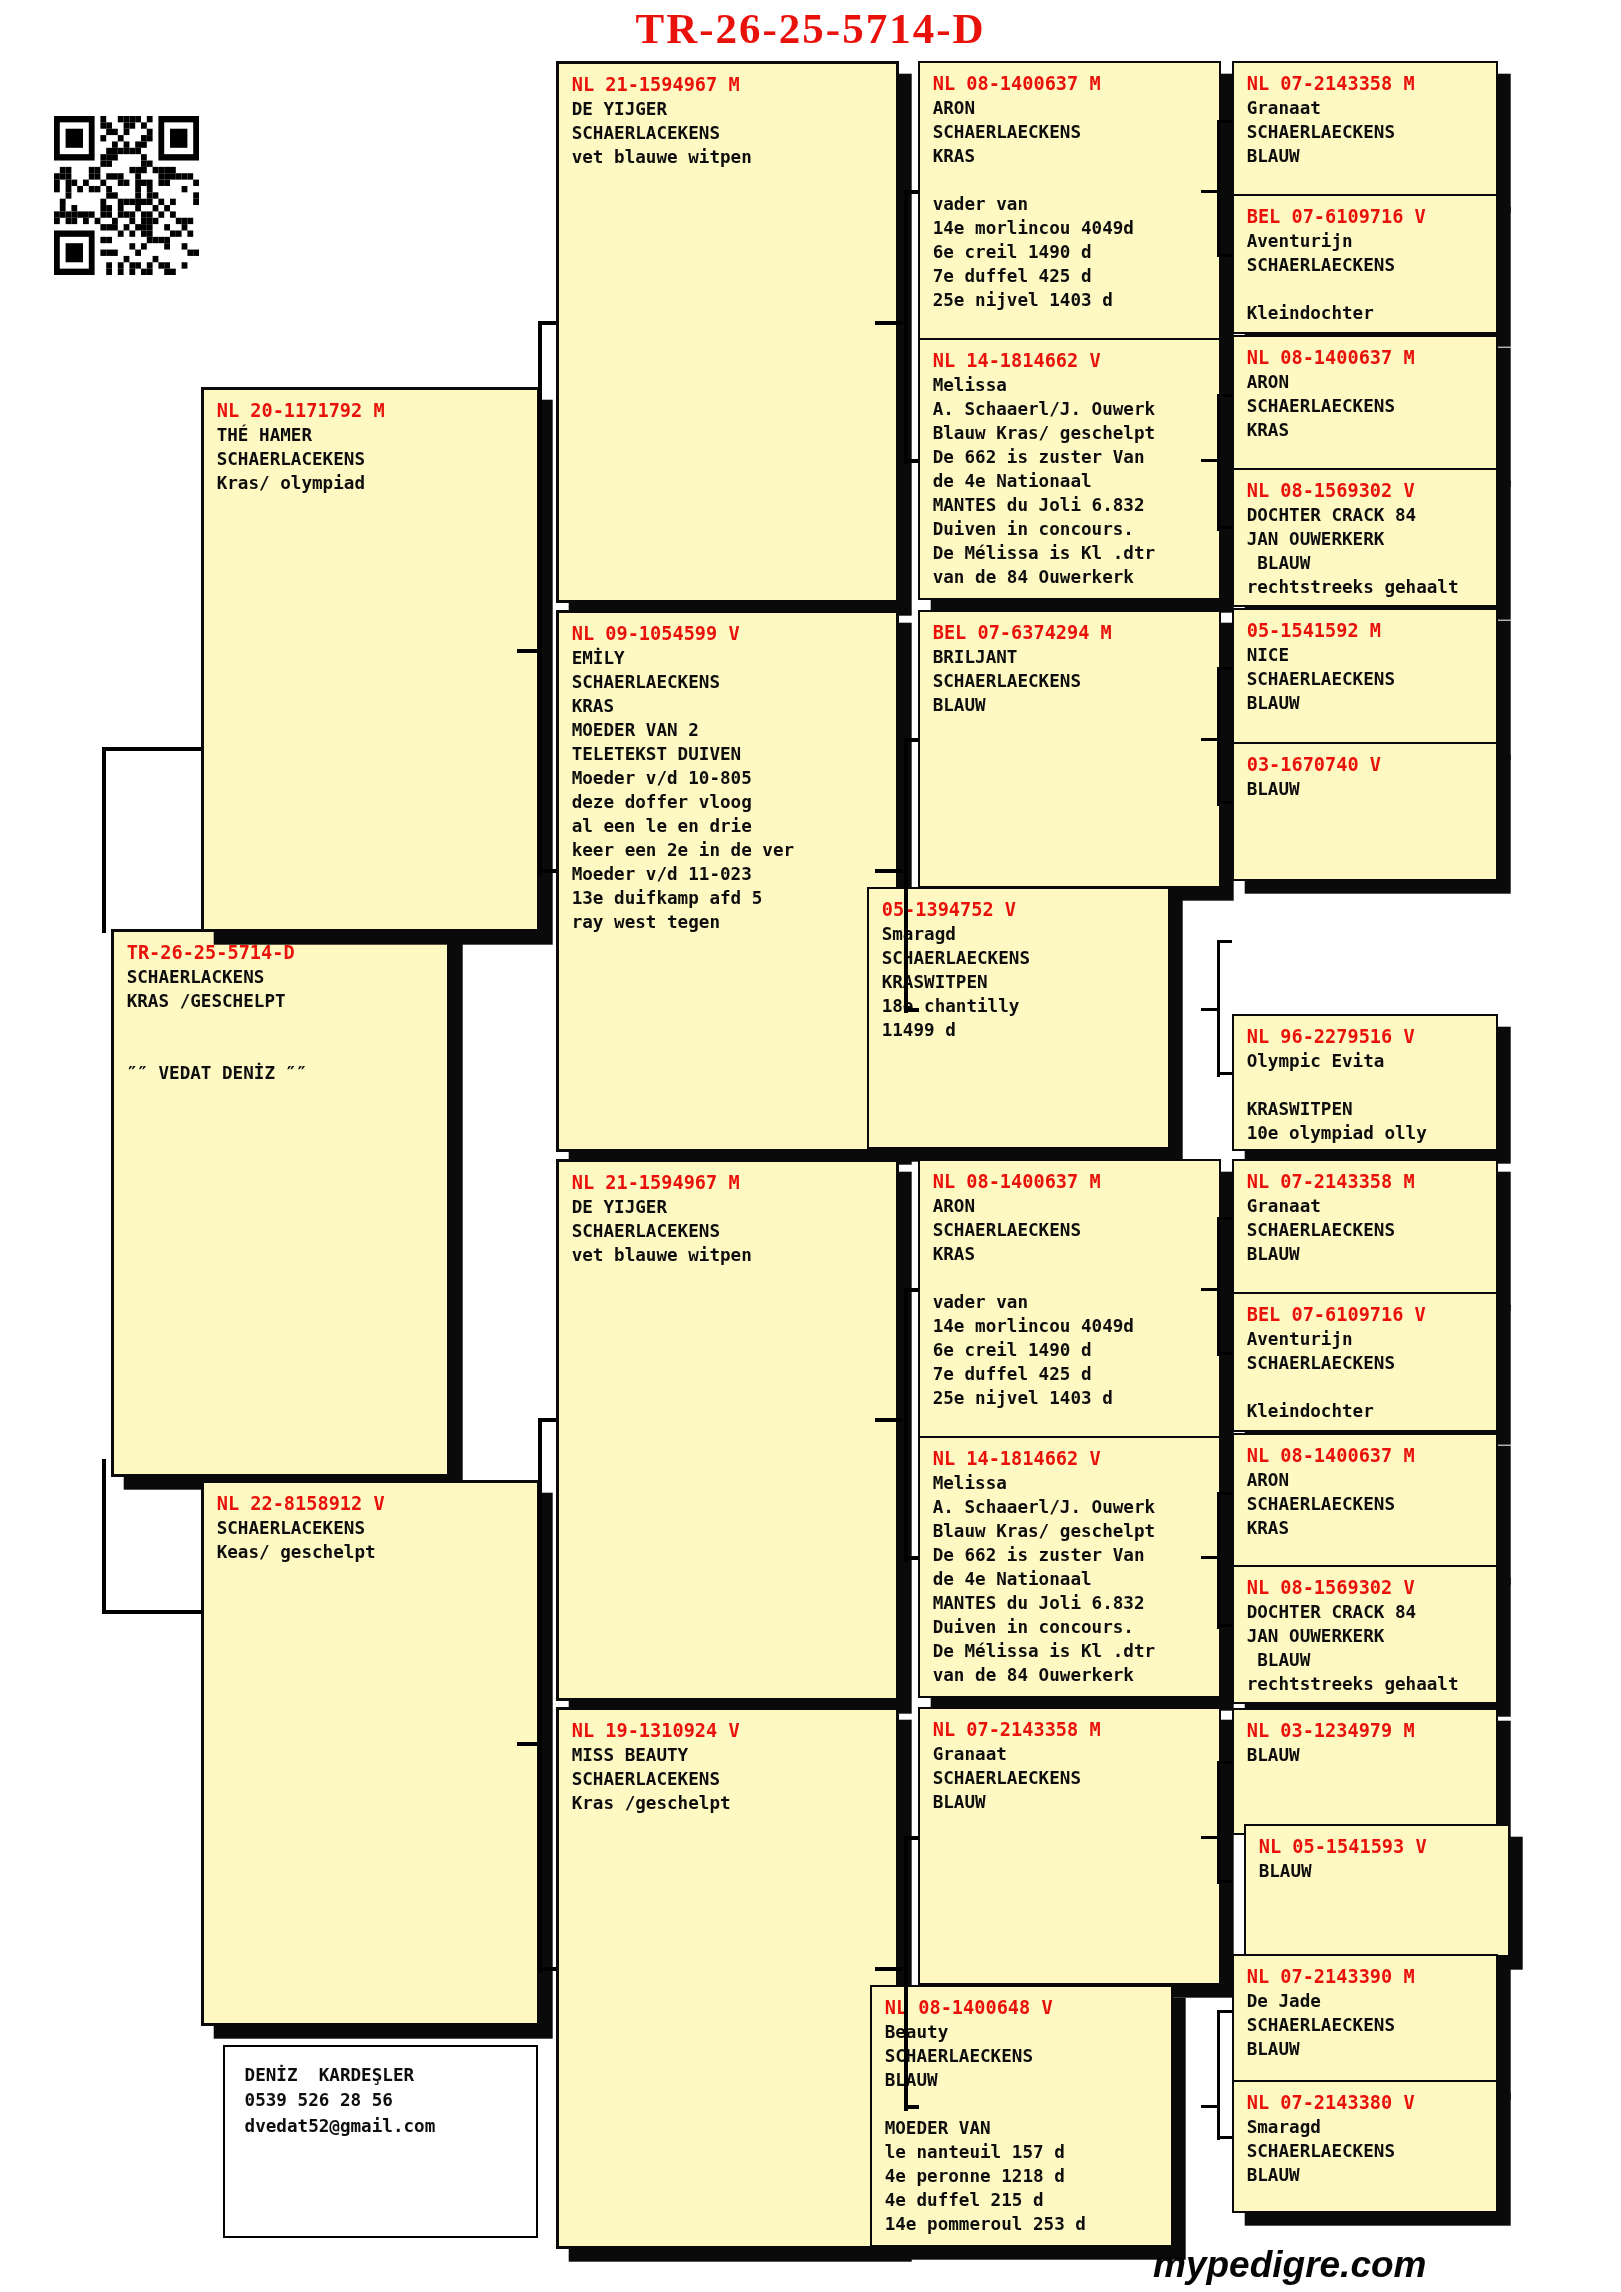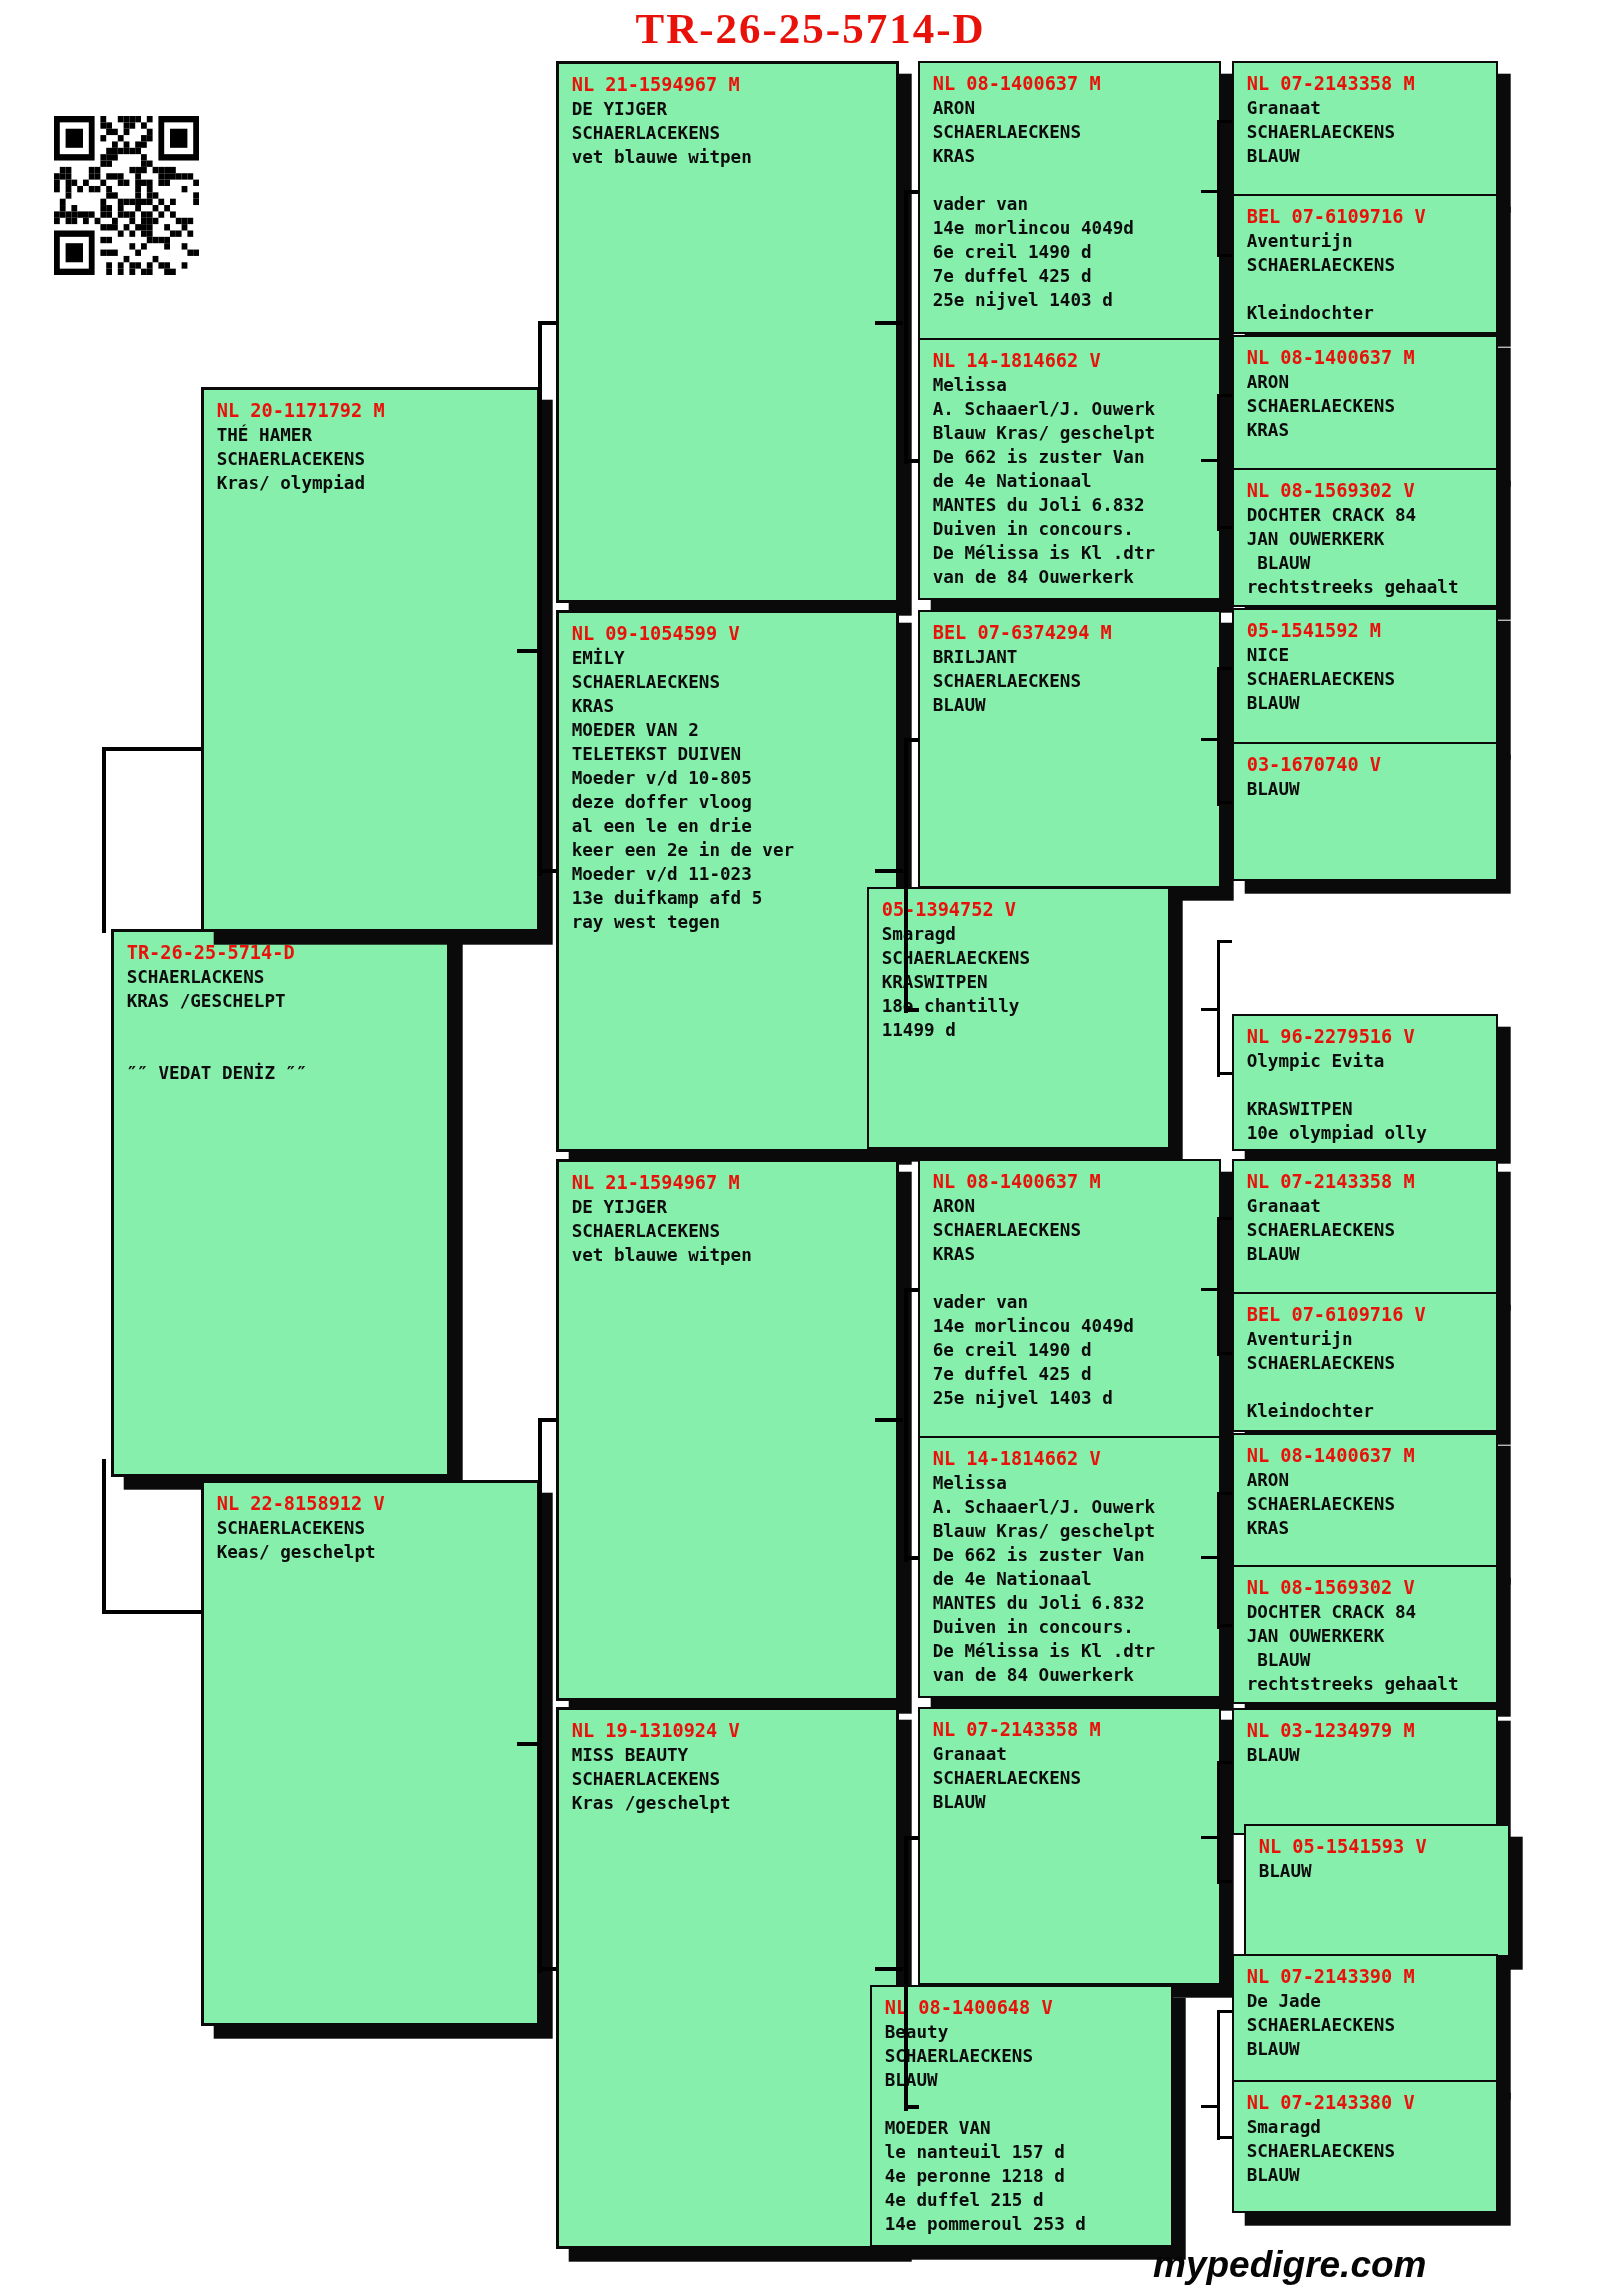--- a/index.html
+++ b/index.html
@@ -3,21 +3,21 @@
 <meta charset="utf-8">
 <style>
   html,body{margin:0;padding:0;background:#ffffff;}
   :root{ --red:#e8120b; --ink:#0d0d0d; }
   #page{ position:relative; width:1621px; height:2293px; background:#fff; overflow:hidden;
          font-family:"DejaVu Sans Mono",monospace; }
 
   .title{ position:absolute; left:0; top:3.9px; width:1621px; text-align:center;
           font:bold 43px/1.15 "Liberation Serif",serif; color:var(--red); letter-spacing:2px; }
 
-  .box{ position:absolute; background:#86efac; border:2.9px solid #0a0a0a;
+  .box{ position:absolute; background:#fef9c3; border:2.9px solid #0a0a0a;
         box-shadow:12.7px 12.7px 0 0 #0a0a0a; padding:8.8px 3.9px 3.9px 12.7px; overflow:hidden; box-sizing:content-box; }
   .box.wide{ border-width:3.9px; }
   .ring{ font:bold 18.6px/24.5px "DejaVu Sans Mono",monospace; color:var(--red); white-space:pre-line; }
   .body{ font:bold 17.6px/24px "DejaVu Sans Mono",monospace; color:var(--ink); white-space:pre-line; }
 
   .contact{ position:absolute; left:223px; top:2045px; width:286px; height:167px;
             border:2.9px solid #000; background:#fff; padding:15.7px 5.9px 5.9px 19.6px; box-sizing:content-box; }
   .contact div{ font:bold 17.6px/25.5px "DejaVu Sans Mono",monospace; color:var(--ink); white-space:pre-line; }
 
   .logo{ position:absolute; left:1153px; top:2245px;
@@ -454,20 +454,25 @@
 SCHAERLAECKENS
 BLAUW</div>
   </div>
   <div class="box" style="left:1232px;top:2080px;width:245px;height:116px">
     <div class="ring">NL 07-2143380 V</div>
     <div class="body">Smaragd
 SCHAERLAECKENS
 BLAUW</div>
   </div>
 
+  <div class="contact">
+    <div>DENİZ&nbsp; KARDEŞLER</div>
+    <div>0539 526 28 56</div>
+    <div>dvedat52@gmail.com</div>
+  </div>
 
   <div class="logo">mypedigre.com</div>
 
   <div id="connectors">
       <i class="ln" style="left: 102px; top: 747px; width: 99px; height: 3.9px;"></i>
       <i class="ln" style="left: 102px; top: 1610px; width: 99px; height: 3.9px;"></i>
       <i class="ln" style="left: 102px; top: 747px; width: 3.9px; height: 186px;"></i>
       <i class="ln" style="left: 102px; top: 1459px; width: 3.9px; height: 155px;"></i>
       <i class="ln" style="left: 517px; top: 649px; width: 21.6px; height: 3.9px;"></i>
       <i class="ln" style="left: 538px; top: 321px; width: 3.9px; height: 555px;"></i>

